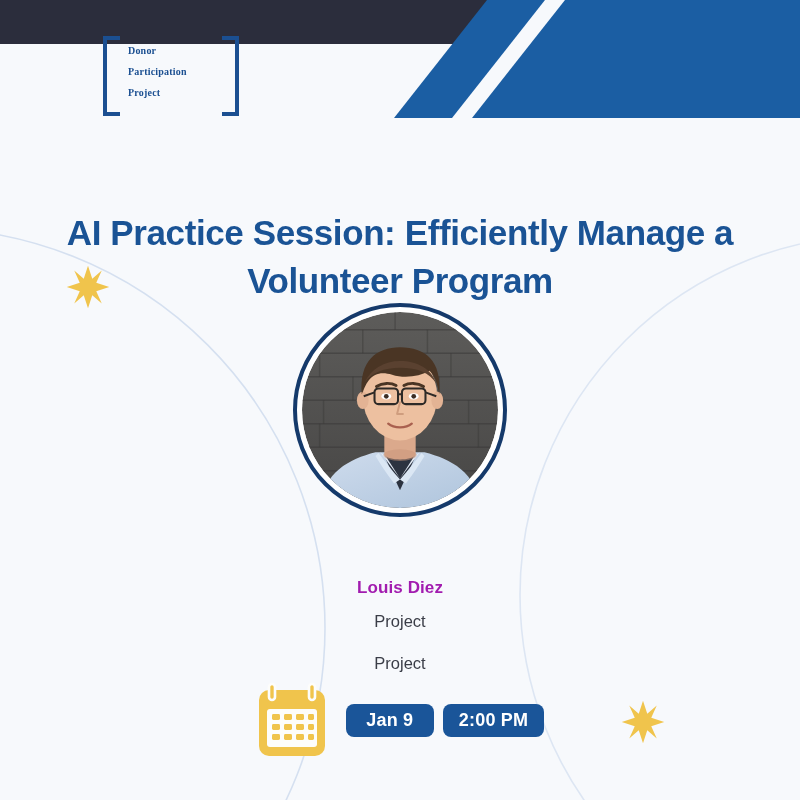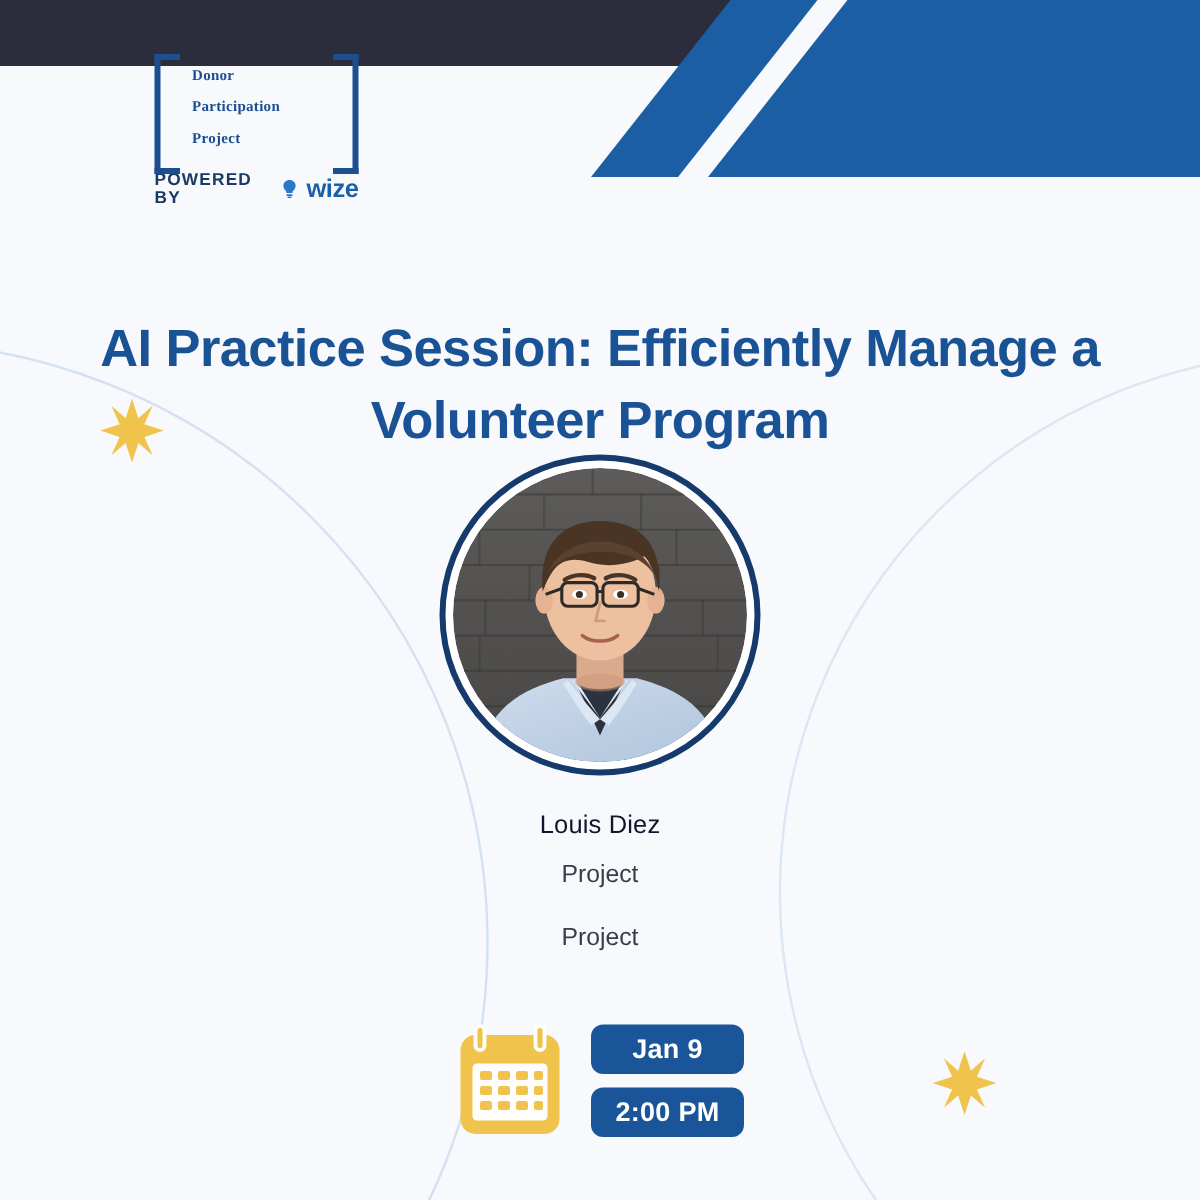--- a/index.html
+++ b/index.html
@@ -142,23 +142,24 @@
   
   .speaker {
     position: absolute;
     left: 0;
     right: 0;
     top: 540px;
     text-align: center;
   }
   .speaker-name {
     font-size: 17px;
-    font-weight: 400;
-    color: #0f172a;
+    font-weight: 700;
+    color: #a21caf;
     letter-spacing: 0.1px;
+    margin-top: 38px;
   }
   .speaker-role {
     margin-top: 13px;
     font-size: 16.5px;
     line-height: 21px;
     color: #3a3d47;
     padding: 0 275px;
   }
 
   
@@ -171,21 +172,21 @@
     justify-content: center;
     align-items: center;
     gap: 18px;
   }
   .cal-icon {
     width: 72px;
     height: 76px;
   }
   .badges {
     display: flex;
-    flex-direction: column;
+    flex-direction: row;
     gap: 9px;
   }
   .badge {
     background: #1a5599;
     color: #ffffff;
     font-weight: 700;
     font-size: 18px;
     border-radius: 8px;
     padding: 6px 16px;
     text-align: center;
@@ -211,31 +212,20 @@
 
   <div class="logo-block">
     <div class="logo-lockup">
       <div class="bracket bracket-left"></div>
       <div class="bracket bracket-right"></div>
       <div class="logo-words">
         <div>Donor</div>
         <div>Participation</div>
         <div>Project</div>
       </div>
-    </div>
-    <div class="powered-row">
-      <span class="powered-label">POWERED BY</span>
-      <span class="bulb-icon">
-        <svg viewBox="0 0 24 24" xmlns="http://www.w3.org/2000/svg">
-          <path d="M12 1.6c-4 0-7 3-7 6.7 0 2.6 1.4 4.2 2.5 5.5.6.7 1 1.2 1 1.9v.8h7v-.8c0-.7.4-1.2 1-1.9 1.1-1.3 2.5-2.9 2.5-5.5 0-3.7-3-6.7-7-6.7z" fill="#2a76c9"></path>
-          <rect x="8.4" y="18" width="7.2" height="1.9" rx="0.9" fill="#2a76c9"></rect>
-          <rect x="9.6" y="20.6" width="4.8" height="1.8" rx="0.9" fill="#2a76c9"></rect>
-        </svg>
-      </span>
-      <span class="wize-word">wize</span>
     </div>
   </div>
 
   <svg class="deco-layer" viewBox="0 0 800 800" xmlns="http://www.w3.org/2000/svg">
     <g transform="translate(88,287) scale(1.25)">
       <path d="M0,-17 L3.4,-6.6 L11,-13.2 L6.6,-3.4 L17,0 L6.6,3.4 L11,13.2 L3.4,6.6 L0,17 L-3.4,6.6 L-11,13.2 L-6.6,3.4 L-17,0 L-6.6,-3.4 L-11,-13.2 L-3.4,-6.6 Z" fill="#f0c44c"></path>
     </g>
     <g transform="translate(643,722) scale(1.25)">
       <path d="M0,-17 L3.4,-6.6 L11,-13.2 L6.6,-3.4 L17,0 L6.6,3.4 L11,13.2 L3.4,6.6 L0,17 L-3.4,6.6 L-11,13.2 L-6.6,3.4 L-17,0 L-6.6,-3.4 L-11,-13.2 L-3.4,-6.6 Z" fill="#f0c44c"></path>
     </g>

